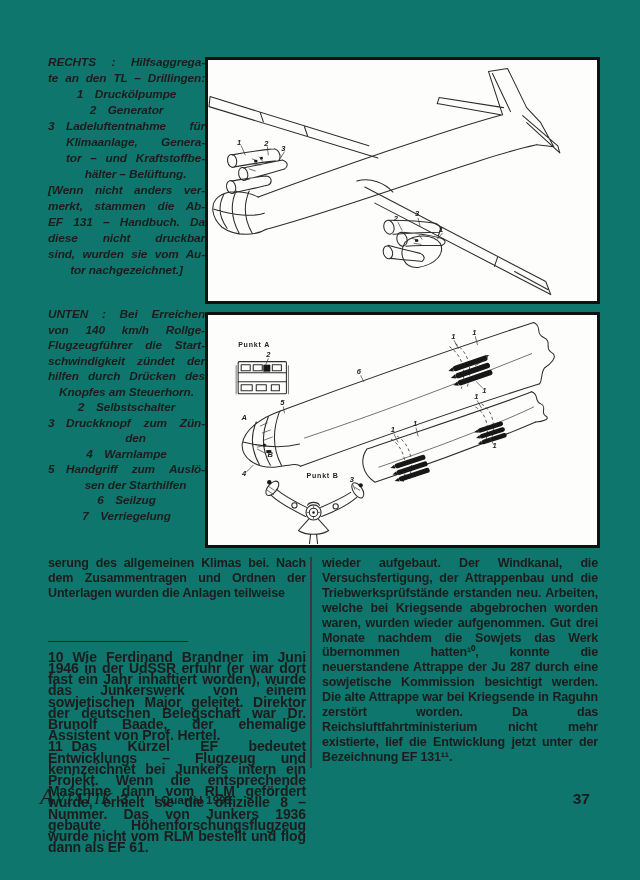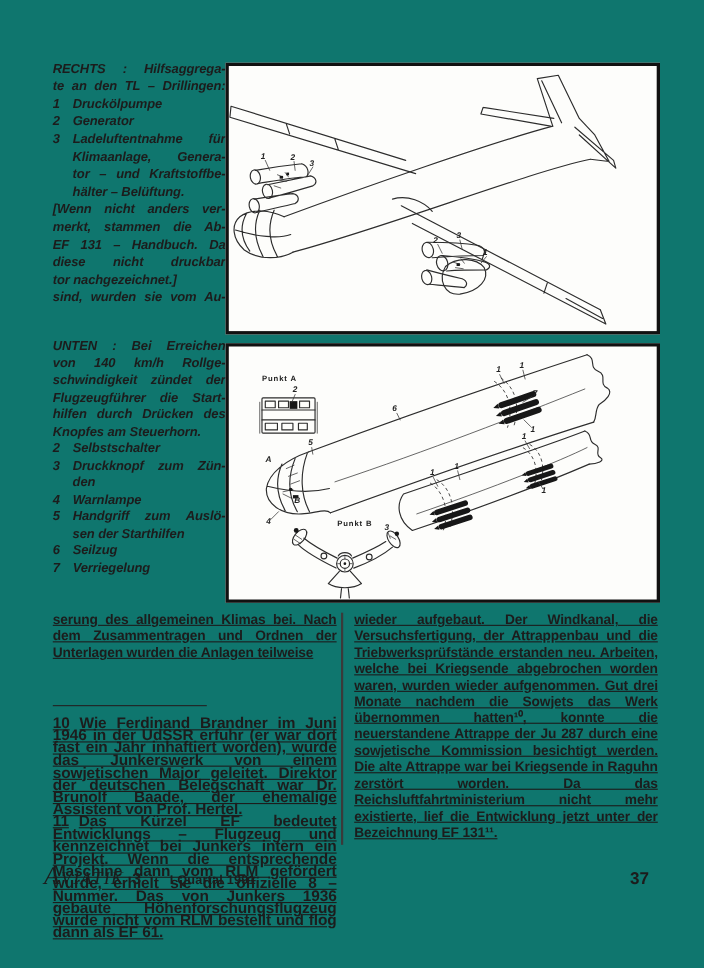--- a/index.html
+++ b/index.html
@@ -12,42 +12,42 @@
   .page { position:absolute; inset:0; background:#0f766e; }
 
   
   .cap {
     position:absolute; width:157px;
     font-weight:bold; font-style:italic;
     font-size:11.8px; line-height:16px; letter-spacing:-0.1px;
   }
   #cap1 { left:48px; top:54px; }
   #cap2 { left:48px; top:307px; line-height:15.5px; }
-  .cap .ln { min-height:15px; }
+  .cap .ln { min-height:15px;text-align:center; }
   .cap .j { text-align:justify; text-align-last:justify; }
   .cap .ind { padding-left:18px; }
 
   
   .fig { position:absolute; background:#fdfdfb; border:3.5px solid #111; box-sizing:border-box; }
   #fig1 { left:205px; top:57px;  width:395px; height:247px; }
   #fig2 { left:205px; top:312px; width:395px; height:236px; }
   .fig svg { display:block; width:100%; height:100%; }
   .draw { stroke:#2d2d2d; stroke-width:1.05; fill:none; stroke-linecap:round; stroke-linejoin:round; }
   .thin { stroke:#3a3a3a; stroke-width:0.7; fill:none; stroke-linecap:round; }
   .dash { stroke:#333; stroke-width:0.8; fill:none; stroke-dasharray:3 2.6; }
   .dk   { fill:#171717; stroke:none; }
   .callout { font:italic 700 7.5px "Liberation Sans", sans-serif; fill:#222; text-anchor:middle; }
   .figlabel { font:700 7px "Liberation Sans", sans-serif; fill:#222; letter-spacing:0.8px; }
 
   
   .bodycol { position:absolute; top:556px; font-weight:bold; font-size:12.5px;
              line-height:14.9px; letter-spacing:-0.15px; text-align:justify; }
   #colL { left:48px; width:258px; }
   #colR { left:322px; width:276px; }
-  .bodycol p { margin:0;text-decoration:underline; }
+  .bodycol p { margin:0; }
   #divider { position:absolute; left:310px; top:557px; width:1.5px; height:211px; background:#3a3a3a; }
 
   .fnrule { width:140px; border:0; border-top:1.6px solid #222; margin:40px 0 10px 0; }
   .fn { font-size:14px; line-height:11.2px; font-weight:bold; letter-spacing:-0.1px;
         text-align:justify; margin:0 0 5px 0; }
   .fn .fnnum { padding-right:9px; }
 
   
   .footer { position:absolute; left:40px; top:784px; width:550px; display:flex; align-items:baseline; }
   .logo { display:inline-block; font-family:"Liberation Serif", serif; font-style:italic;
@@ -68,22 +68,22 @@
     <div class="ln">1  Druckölpumpe</div>
     <div class="ln">2  Generator</div>
     <div class="ln j">3  Ladeluftentnahme für</div>
     <div class="ln ind j">Klimaanlage, Genera-</div>
     <div class="ln ind j">tor – und Kraftstoffbe-</div>
     <div class="ln ind">hälter – Belüftung.</div>
     <div class="ln j">[Wenn nicht anders ver-</div>
     <div class="ln j">merkt, stammen die Ab-</div>
     <div class="ln j">EF 131 – Handbuch. Da</div>
     <div class="ln j">diese nicht druckbar</div>
+    <div class="ln j">sind, wurden sie vom Au-</div>
     <div class="ln">tor nachgezeichnet.]</div>
-    <div class="ln j">sind, wurden sie vom Au-</div>
   </div>
 
   <figure class="fig" id="fig1" style="margin:0">
     <svg viewBox="0 0 387 239">
       <g>
         <path class="draw" d="M160,85 L2,36 M169,97 L1,46 M2,36 L1,46 M52,52 l3,9 M96,66 l3,9"></path>
       </g>
       <g>
         <path class="draw" d="M50,136 C120,110 240,68 293,54 M58,168 C150,143 270,96 327,84"></path>
       </g>
@@ -122,22 +122,22 @@
         <text class="callout" x="187" y="160">2</text>
         <text class="callout" x="208" y="155">3</text>
         <text class="callout" x="232" y="171">1</text>
       </g>
     </svg>
   </figure>
 
   <div class="cap" id="cap2">
     <div class="ln j">UNTEN : Bei Erreichen</div>
     <div class="ln j">von 140 km/h Rollge-</div>
+    <div class="ln j">Flugzeugführer die Start-</div>
     <div class="ln j">schwindigkeit zündet der</div>
-    <div class="ln j">Flugzeugführer die Start-</div>
     <div class="ln j">hilfen durch Drücken des</div>
     <div class="ln">Knopfes am Steuerhorn.</div>
     <div class="ln">2  Selbstschalter</div>
     <div class="ln j">3  Druckknopf zum Zün-</div>
     <div class="ln ind">den</div>
     <div class="ln">4  Warnlampe</div>
     <div class="ln j">5  Handgriff zum Auslö-</div>
     <div class="ln ind">sen der Starthilfen</div>
     <div class="ln">6  Seilzug</div>
     <div class="ln">7  Verriegelung</div>

